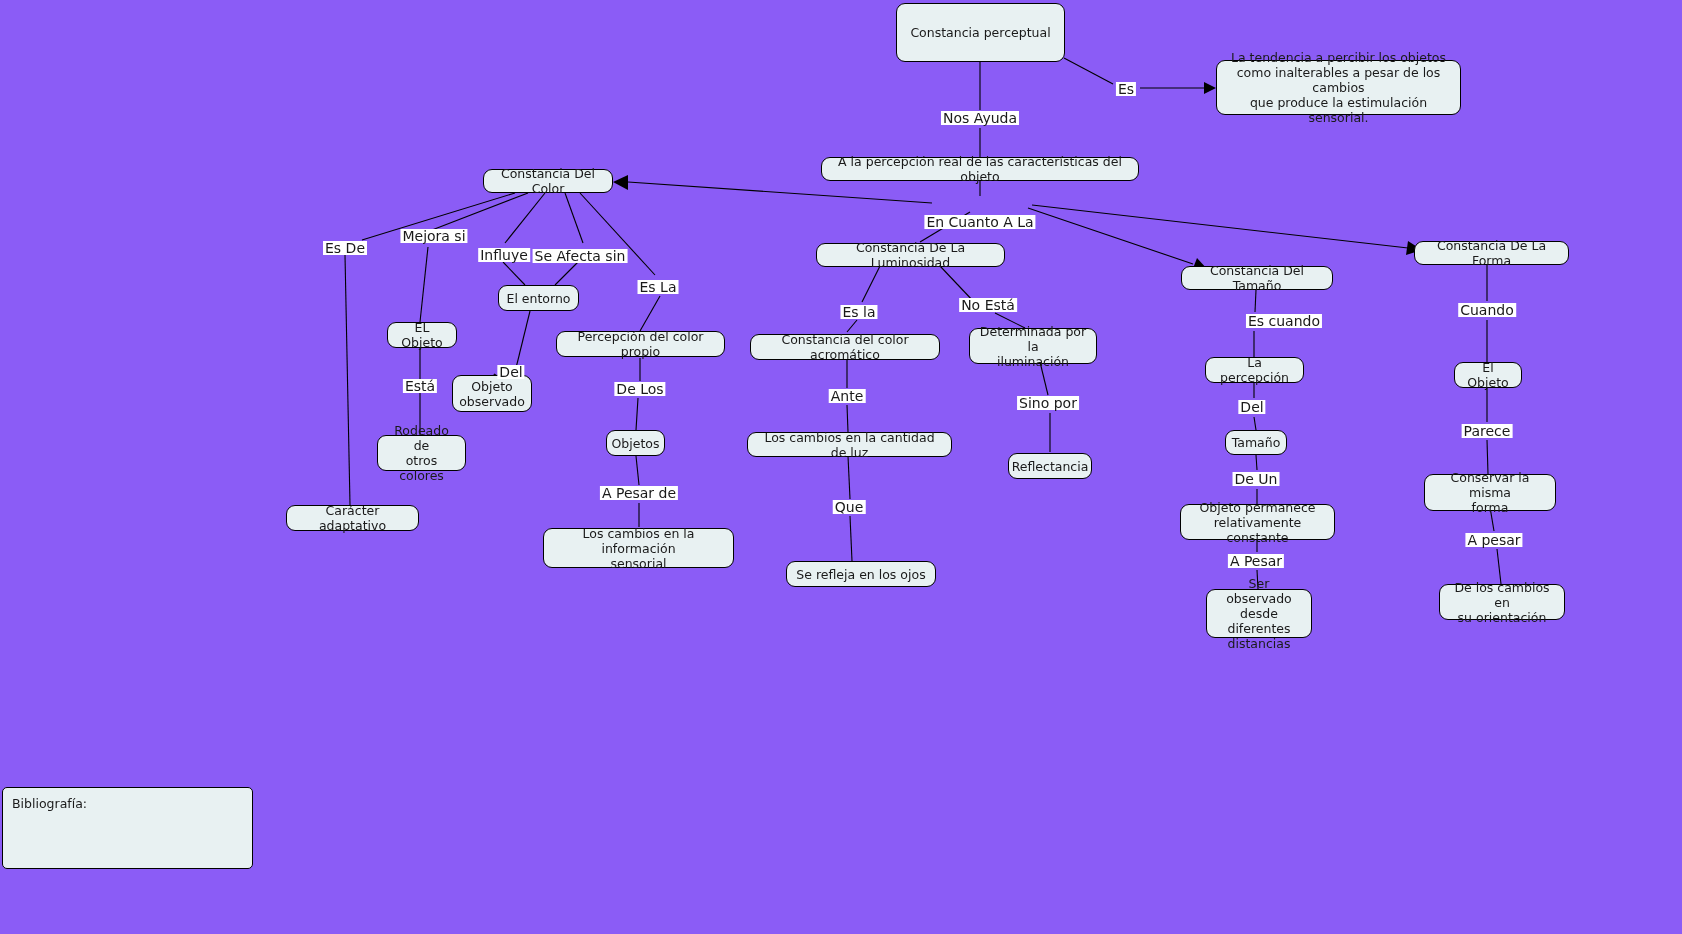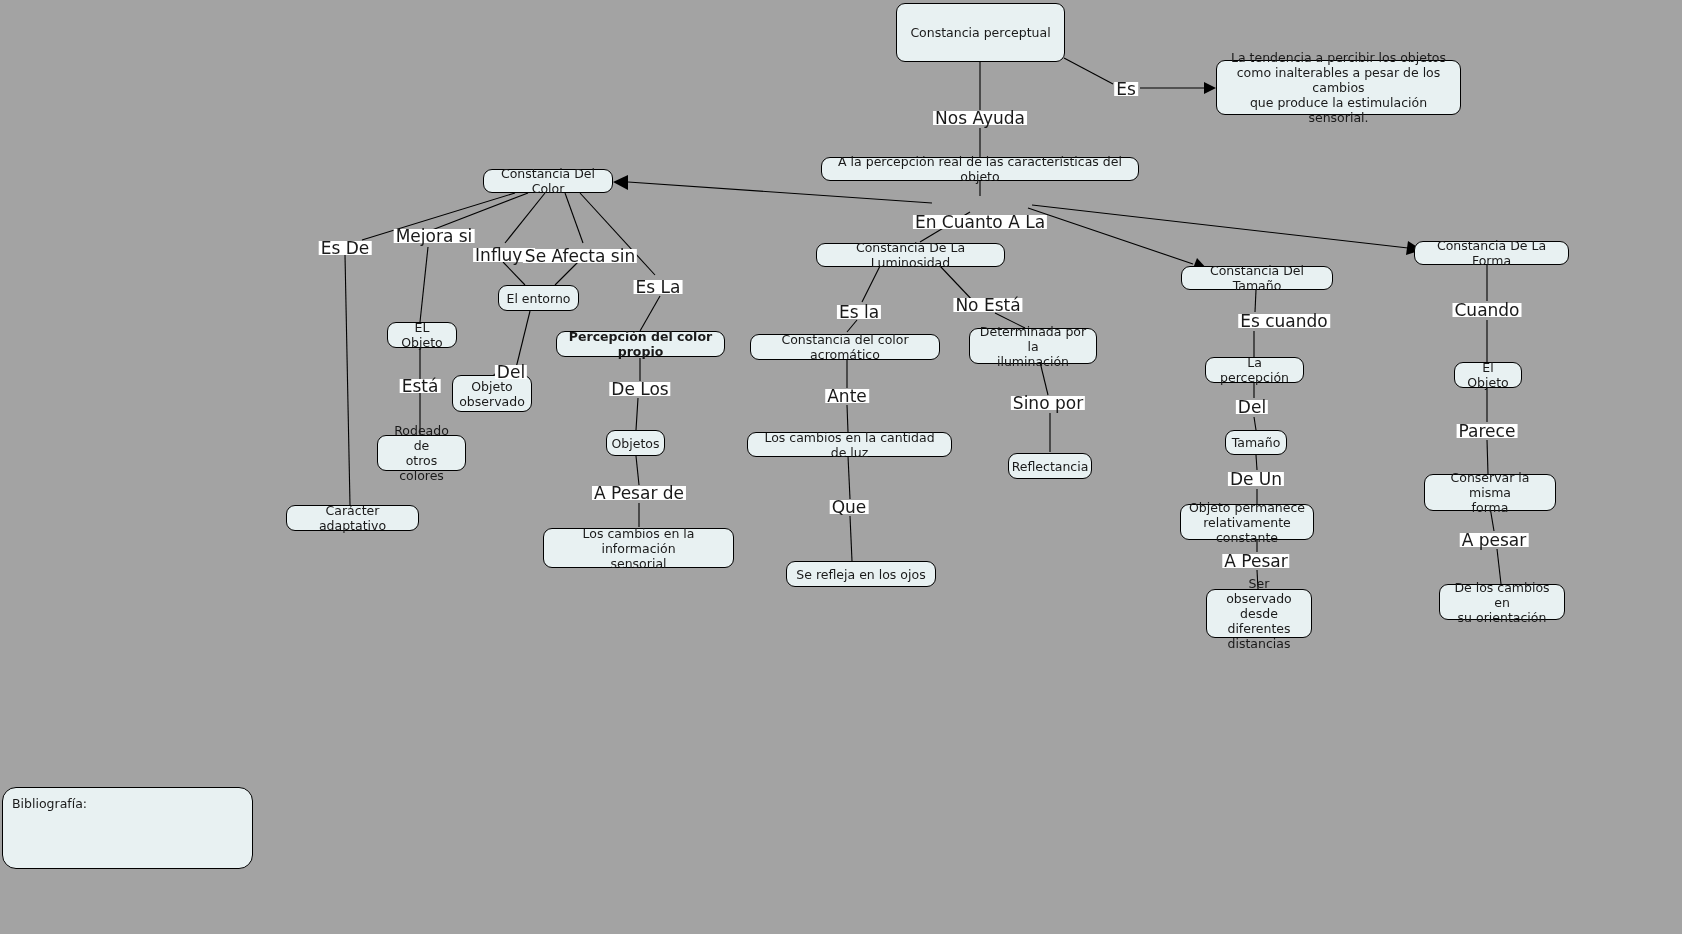--- a/index.html
+++ b/index.html
@@ -5,21 +5,21 @@
 <style>
   html, body {
     margin: 0;
     padding: 0;
     background: #ffffff;
   }
   #canvas {
     position: relative;
     width: 1682px;
     height: 934px;
-    background: #a3a3a3;
+    background: #8b5cf6;
     font-family: "DejaVu Sans", "Liberation Sans", sans-serif;
     overflow: hidden;
   }
   svg.links {
     position: absolute;
     left: 0;
     top: 0;
     width: 1682px;
     height: 934px;
     pointer-events: none;
@@ -43,25 +43,25 @@
     justify-content: center;
     text-align: center;
     padding: 3px 7px;
     white-space: pre-line;
   }
   .node.biblio {
     align-items: flex-start;
     justify-content: flex-start;
     text-align: right;
     padding: 8px 9px;
-    border-radius: 14px;
+    border-radius: 5px;
   }
   .linklabel {
     position: absolute;
-    font-size: 17px;
+    font-size: 14px;
     line-height: 14px;
     color: #1a1a1a;
     background: #ffffff;
     text-align: center;
     white-space: nowrap;
     transform: translate(-50%, -50%);
     padding: 0 2px;
   }
 </style>
 </head>
@@ -181,21 +181,21 @@
 
   <div class="node" style="left:498px; top:285px; width:81px; height:26px;">
     <span>El entorno</span>
   </div>
 
   <div class="node" style="left:452px; top:375px; width:80px; height:37px;">
     <span>Objeto
 observado</span>
   </div>
 
-  <div class="node" style="left:556px; top:331px; width:169px; height:26px;font-weight:bold;">
+  <div class="node" style="left:556px; top:331px; width:169px; height:26px;">
     <span>Percepción del color propio</span>
   </div>
 
   <div class="node" style="left:606px; top:430px; width:59px; height:26px;">
     <span>Objetos</span>
   </div>
 
   <div class="node" style="left:543px; top:528px; width:191px; height:40px;">
     <span>Los cambios en la información
 sensorial</span>
@@ -231,21 +231,21 @@
   </div>
 
   <div class="node" style="left:1205px; top:357px; width:99px; height:26px;">
     <span>La percepción</span>
   </div>
 
   <div class="node" style="left:1225px; top:430px; width:62px; height:25px;">
     <span>Tamaño</span>
   </div>
 
-  <div class="node" style="left:1180px; top:504px; width:134px; height:36px;">
+  <div class="node" style="left:1180px; top:504px; width:155px; height:36px;">
     <span>Objeto permanece
 relativamente constante</span>
   </div>
 
   <div class="node" style="left:1206px; top:589px; width:106px; height:49px;">
     <span>Ser observado
 desde diferentes
 distancias</span>
   </div>
 

